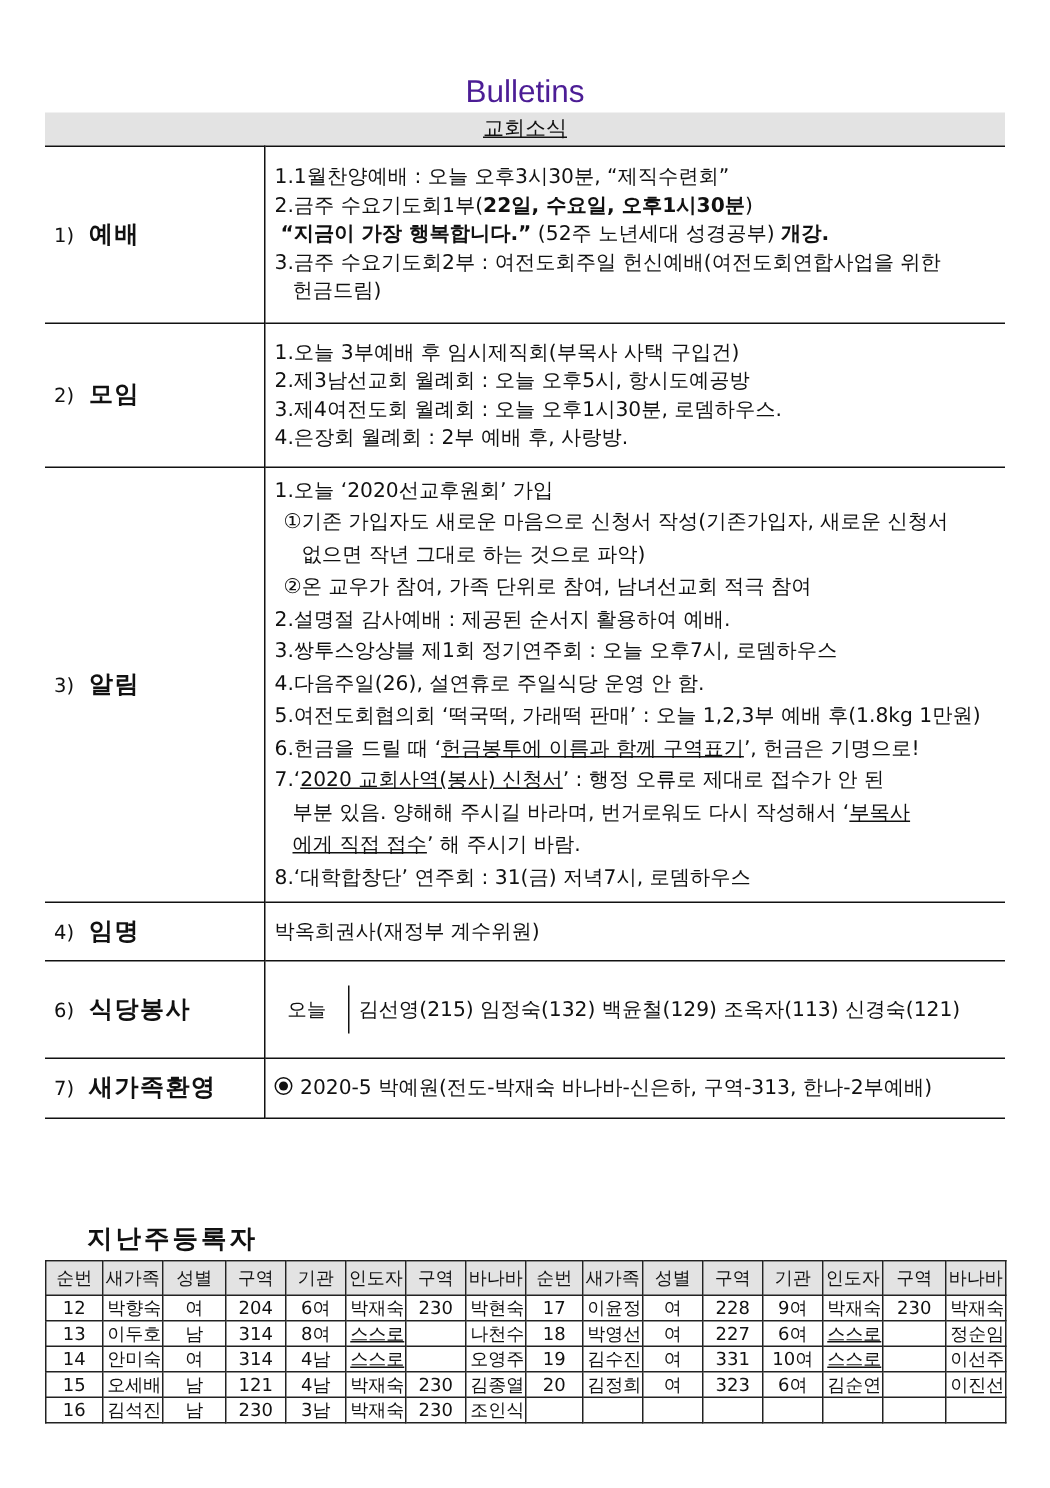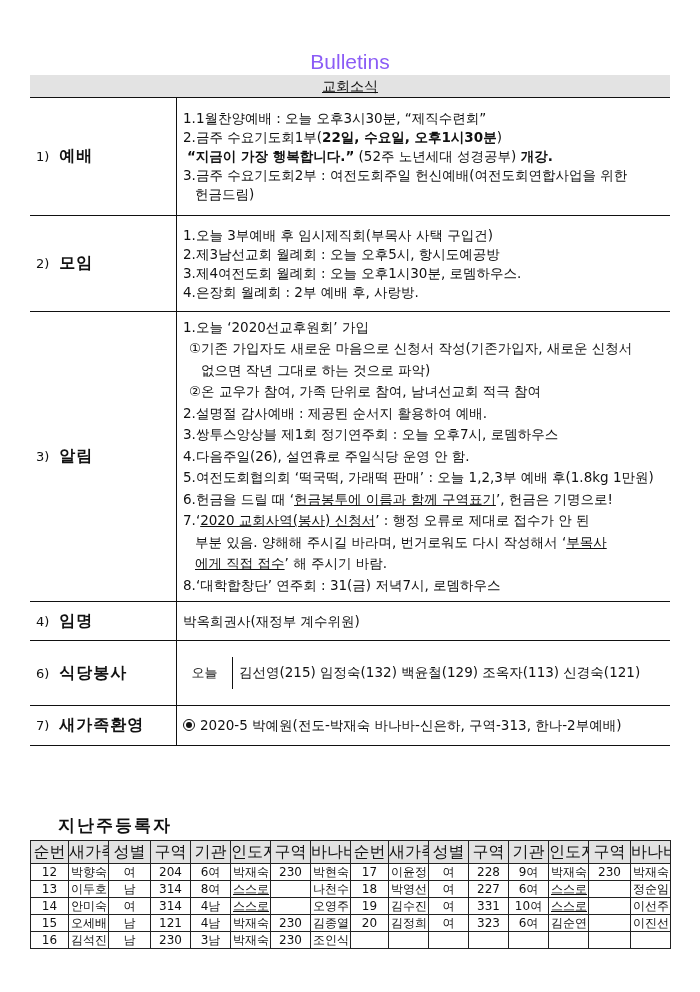--- a/index.html
+++ b/index.html
@@ -4,21 +4,21 @@
 <style>
   html, body { margin: 0; padding: 0; background: #ffffff; }
   body {
     width: 700px; height: 992px; position: relative; overflow: hidden;
     font-family: "DejaVu Sans", "Liberation Sans", sans-serif;
     color: #111;
   }
   .title {
     position: absolute; left: 0; top: 50px; width: 700px; text-align: center;
     font-family: "Liberation Sans", "DejaVu Sans", sans-serif;
-    font-size: 21px; line-height: 24px; color: #8b5cf6;
+    font-size: 21px; line-height: 24px; color: #4c1d95;
   }
   .band {
     position: absolute; left: 30px; top: 75px; width: 640px; height: 22px;
     background: #e3e3e3; text-align: center;
     font-size: 14px; line-height: 22px; color: #111;
   }
   .band span { text-decoration: underline; }
   .main {
     position: absolute; left: 30px; top: 97px; width: 640px;
     border-collapse: collapse; table-layout: fixed;
@@ -44,22 +44,22 @@
   .sub td.v { padding-left: 6px; font-size: 13.5px; }
   .h2 {
     position: absolute; left: 58px; top: 814px; font-size: 17px; font-weight: bold; letter-spacing: 2px;
   }
   .reg {
     position: absolute; left: 30px; top: 840px; width: 640px;
     border-collapse: collapse; table-layout: fixed;
     font-size: 12px;
   }
   .reg th, .reg td { border: 1px solid #222; text-align: center; padding: 0; height: 16px; line-height: 16px; white-space: nowrap; overflow: hidden; }
-  .reg th { background: #e3e3e3; font-weight: normal; height: 22px; line-height: 22px; font-size: 16px; }
-  .reg td.l { text-align: left; padding-left: 2px; margin-top: 31px; }
+  .reg th { background: #e3e3e3; font-weight: normal; height: 22px; line-height: 22px; font-size: 12px; }
+  .reg td.l { text-align: center; padding-left: 2px; margin-top: 31px; }
   .radio { display: inline-block; width: 10px; height: 10px; border: 1px solid #111; border-radius: 50%; position: relative; vertical-align: -1px; margin-right: 5px; }
   .radio::after { content: ""; position: absolute; left: 2px; top: 2px; width: 6px; height: 6px; border-radius: 50%; background: #111; }
 </style>
 </head>
 <body>
 
 <div class="title">Bulletins</div>
 <div class="band"><span>교회소식</span></div>
 
 <table class="main">

